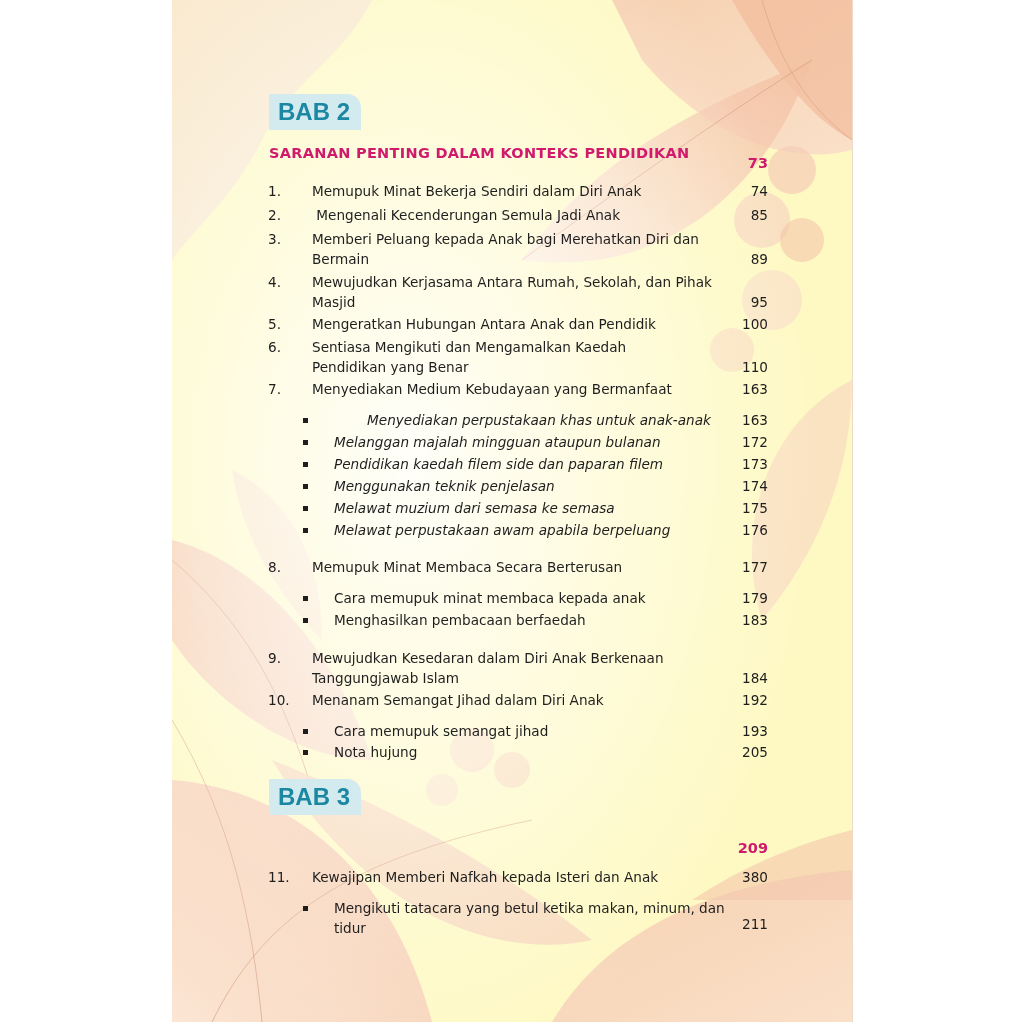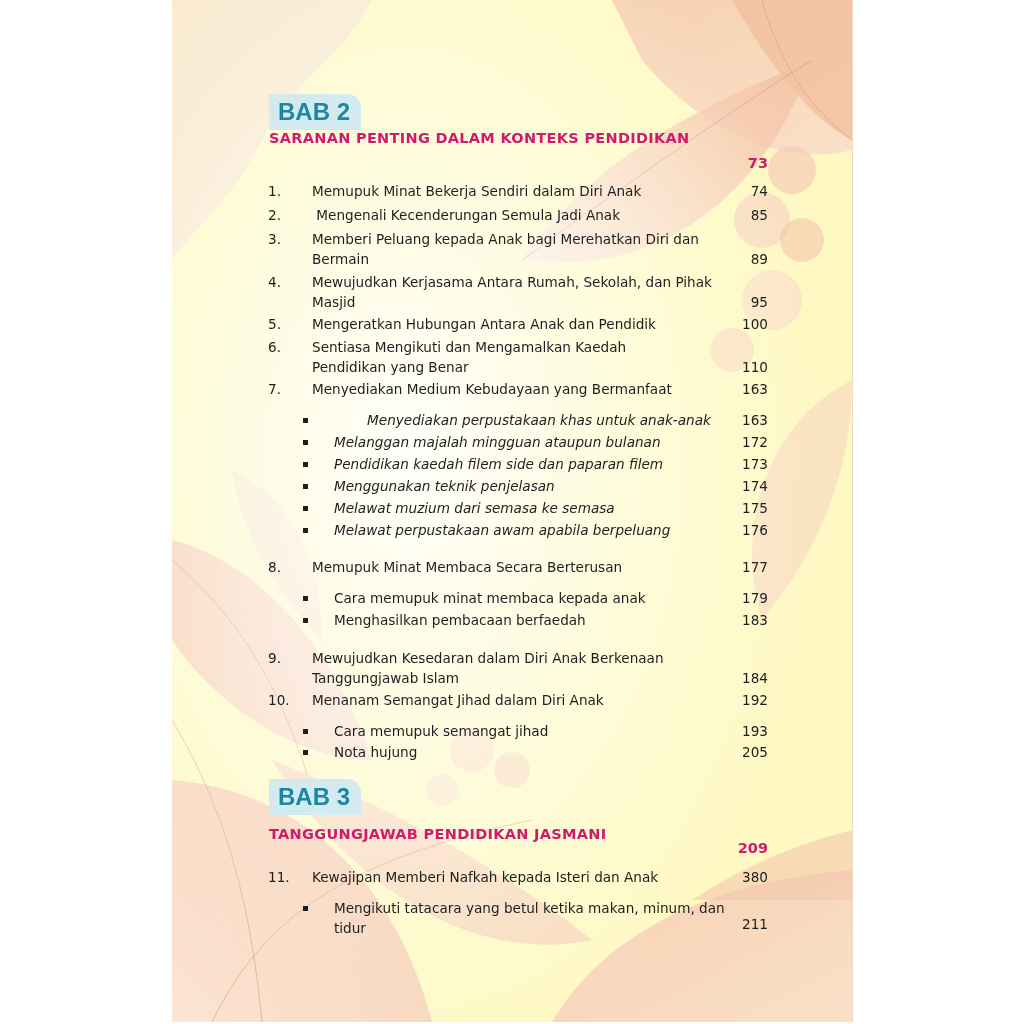--- a/index.html
+++ b/index.html
@@ -141,21 +141,21 @@
     <circle cx="300" cy="750" r="22" fill="#f6d2bd" opacity="0.6"></circle>
     <circle cx="340" cy="770" r="18" fill="#f5cbb3" opacity="0.55"></circle>
     <circle cx="270" cy="790" r="16" fill="#f7d8c6" opacity="0.55"></circle>
 
     <rect x="0" y="0" width="680" height="1022" fill="url(#wash)"></rect>
   </svg>
 
   <div class="content">
 
     <div class="bab-badge" style="top:94px;">BAB 2</div>
-    <div class="chapter-title" style="top:130px;">SARANAN PENTING DALAM KONTEKS PENDIDIKAN</div>
+    <div class="chapter-title" style="top:145px;">SARANAN PENTING DALAM KONTEKS PENDIDIKAN</div>
     <div class="chapter-page" style="top:141px;">73</div>
 
     <div class="row" style="top:181px;">
       <span class="num">1.</span>
       <span class="label">Memupuk Minat Bekerja Sendiri dalam Diri Anak</span>
       <span class="pg">74</span>
     </div>
     <div class="row" style="top:205px;">
       <span class="num">2.</span>
       <span class="label" style="white-space:pre;"> Mengenali Kecenderungan Semula Jadi Anak</span>
@@ -250,21 +250,20 @@
       <span class="label">Cara memupuk semangat jihad</span>
       <span class="pg">193</span>
     </div>
     <div class="row sub" style="top:742px;">
       <span class="bullet"></span>
       <span class="label">Nota hujung</span>
       <span class="pg">205</span>
     </div>
 
     <div class="bab-badge" style="top:779px;">BAB 3</div>
-    <div class="chapter-title" style="top:826px;">TANGGUNGJAWAB PENDIDIKAN JASMANI</div>
     <div class="chapter-page" style="top:826px;">209</div>
 
     <div class="row" style="top:867px;">
       <span class="num">11.</span>
       <span class="label">Kewajipan Memberi Nafkah kepada Isteri dan Anak</span>
       <span class="pg">380</span>
     </div>
     <div class="row sub two" style="top:898px;">
       <span class="bullet"></span>
       <span class="label" style="width:400px;">Mengikuti tatacara yang betul ketika makan, minum, dan tidur</span>

